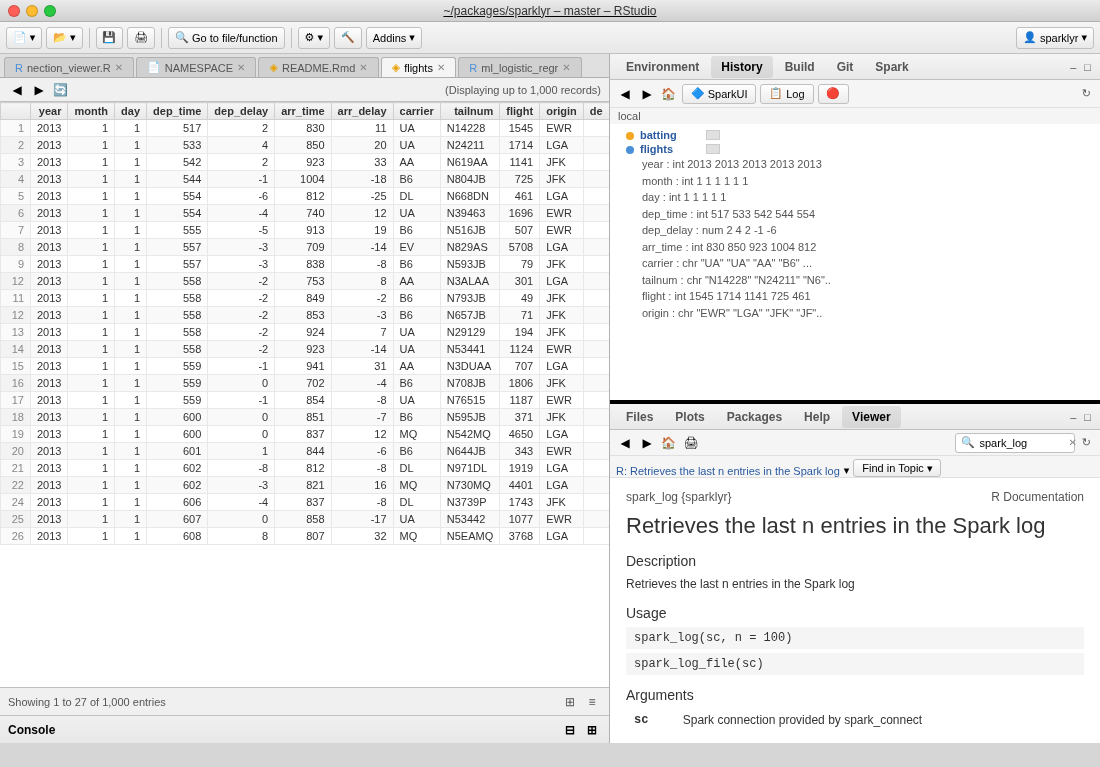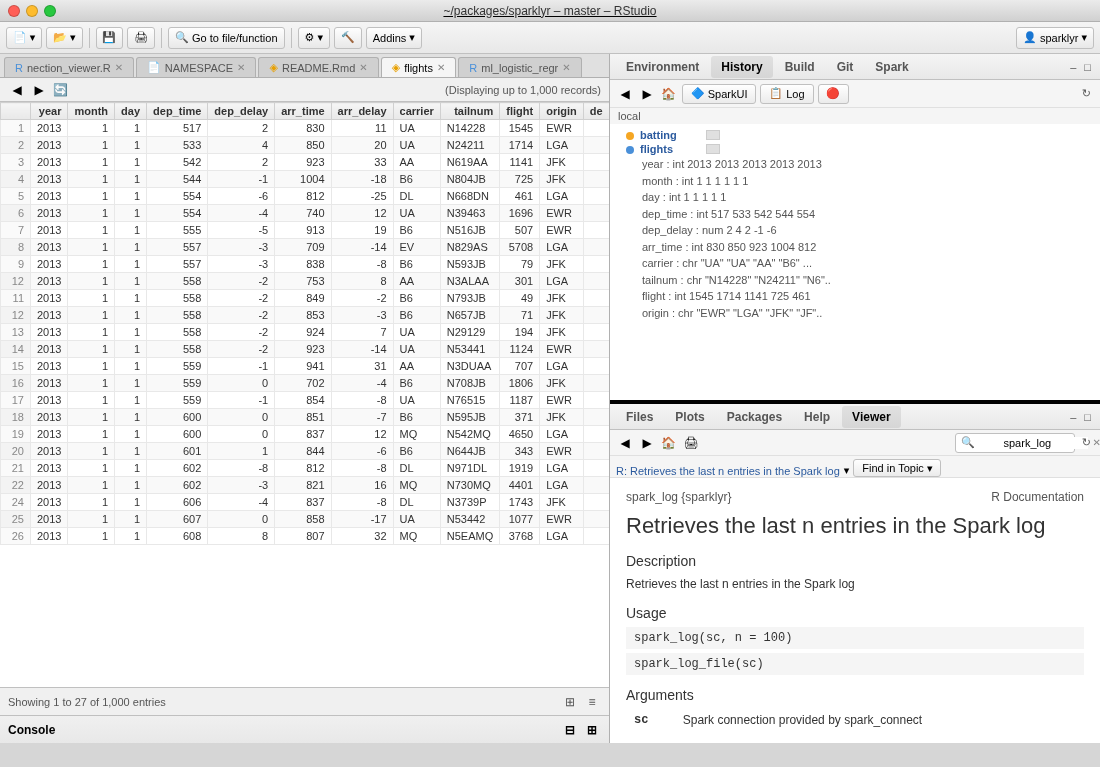--- a/index.html
+++ b/index.html
@@ -240,21 +240,20 @@
       width: 120px;
       display: flex;
       align-items: center;
       gap: 4px;
     }
     .search-input {
       border: none;
       outline: none;
       font-size: 11px;
       width: 85px;
-      margin-left: 24px;
     }
     .search-clear { color: #888; cursor: pointer; font-size: 10px; }
 
     
     .viewer-breadcrumb {
       height: 22px;
       background: #f5f5f5;
       border-bottom: 1px solid #e0e0e0;
       display: flex;
       align-items: flex-end;

